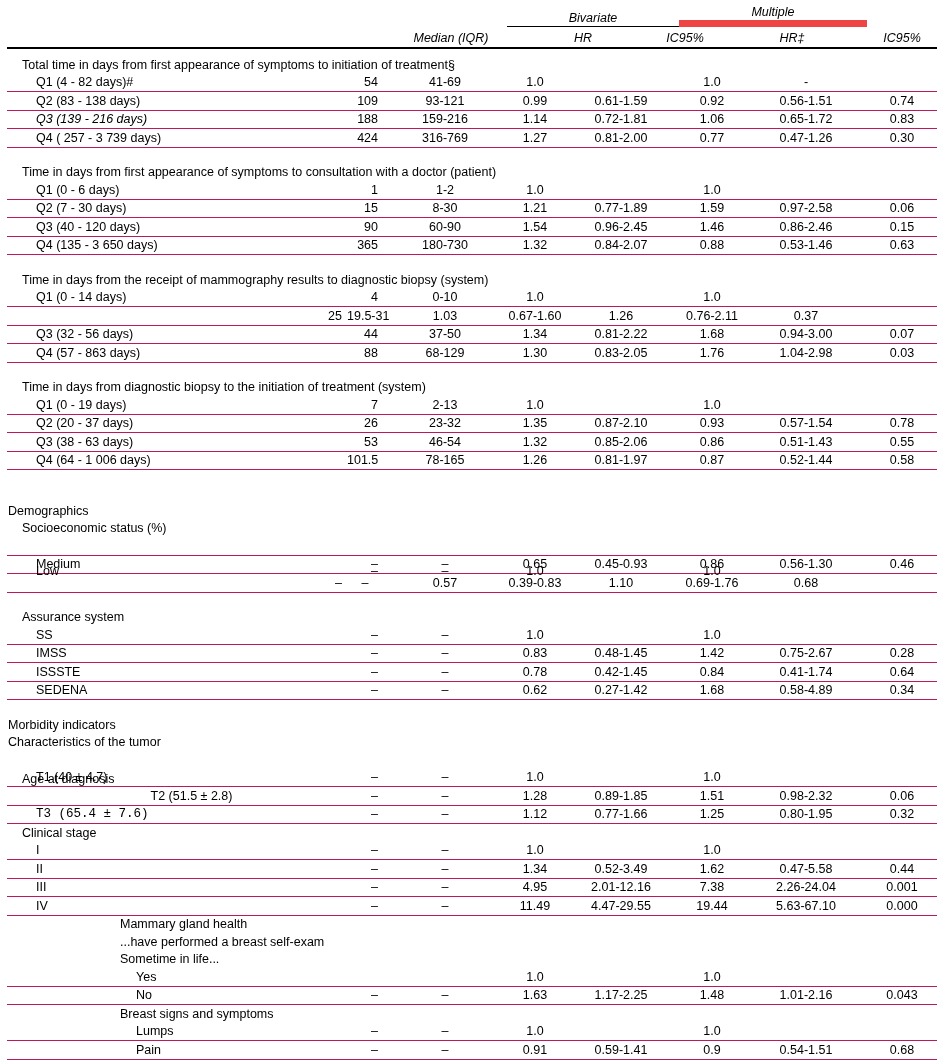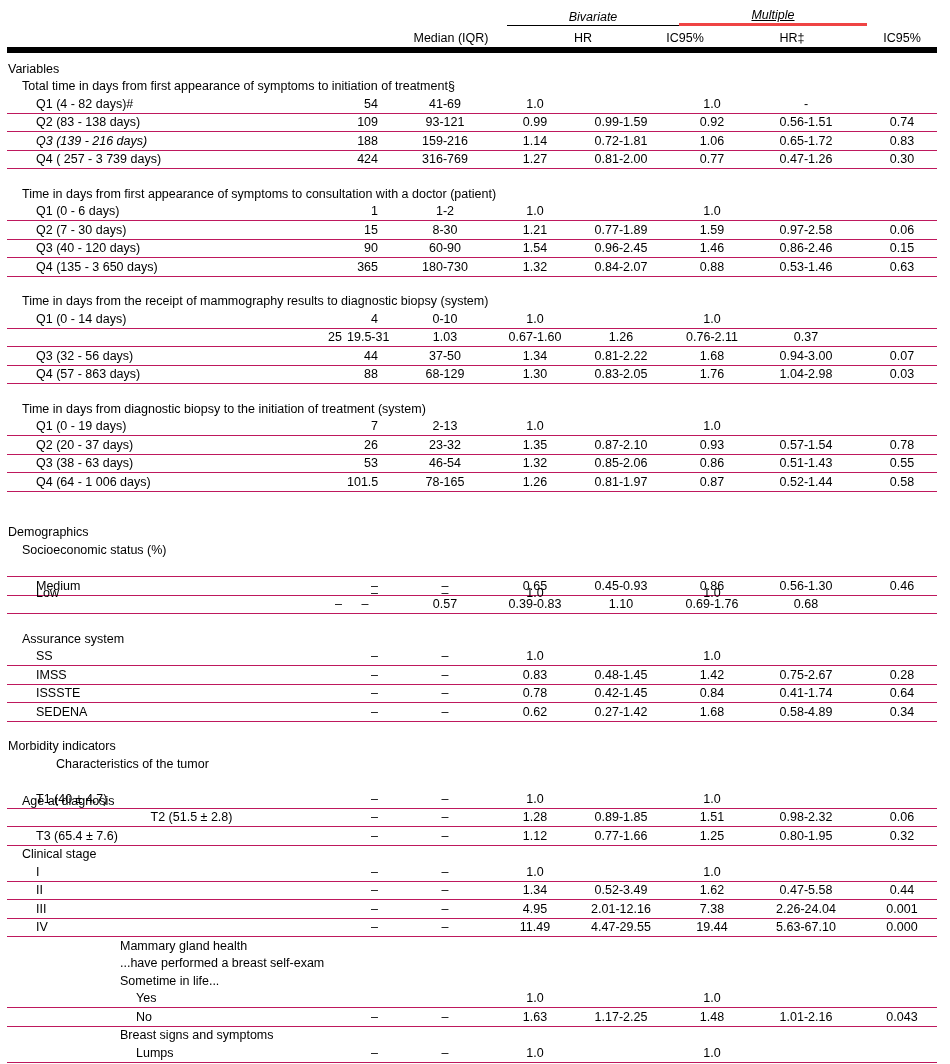--- a/index.html
+++ b/index.html
@@ -9,30 +9,30 @@
     font-size: 12.5px; color: #000000;
   }
   .table { width: 930px; margin: 6px 7px 0 7px; }
   .row {
     display: grid;
     grid-template-columns: 340px 36px 124px 56px 116px 66px 122px 70px;
     align-items: end;
     height: 17.5px;
   }
   .row.ghead { height: 20px; font-style: italic; }
-  .row.chead { height: 21px; border-bottom: 6px solid #000000; gap: 16px; }
+  .row.chead { height: 21px; font-style: italic; border-bottom: 2px solid #000000; gap: 16px; }
   .row.data  { border-bottom: 1px solid #be185d; }
   .spacer { height: 16px; }
   .cell { white-space: nowrap; padding-bottom: 2px; line-height: 13px; }
   .c-label  { text-align: left; }
   .c-median { text-align: right; padding-right: 5px; }
   .c-iqr, .c-hr, .c-ic, .c-p { text-align: center; }
   .span-all { grid-column: 1 / -1; }
   .gh-biv { grid-column: 4 / 6; text-align: center; border-bottom: 1px solid #000; padding-bottom: 1px; }
-  .gh-mul { grid-column: 6 / 8; text-align: center; border-bottom: 3px solid #ef4444; padding-bottom: 1px; text-decoration: underline; }
+  .gh-mul { grid-column: 6 / 8; text-align: center; border-bottom: 7px solid #ef4444; padding-bottom: 1px; }
   .median-head { grid-column: 2 / 4; text-align: center; }
   .body-rows { margin-top: 7px; }
 </style>
 </head>
 <body>
 
 <div class="table">
 
   <div class="row ghead">
     <div class="cell gh-biv">Bivariate</div>
@@ -44,41 +44,38 @@
     <div class="cell median-head">Median (IQR)</div>
     <div class="cell c-hr">HR</div>
     <div class="cell c-ic">IC95%</div>
     <div class="cell c-hr">HR‡</div>
     <div class="cell c-ic">IC95%</div>
     <div class="cell c-p">p value</div>
   </div>
 
   <div class="body-rows">
       <div class="row section">
-        <div class="cell c-label span-all" style="padding-left: 1px;">Variables</div>
-      </div>
-      <div class="row section">
         <div class="cell c-label span-all" style="padding-left: 15px;">Total time in days from first appearance of symptoms to initiation of treatment§</div>
       </div>
       <div class="row data">
         <div class="cell c-label" style="padding-left: 29px;">Q1 (4 - 82 days)#</div>
         <div class="cell c-median">54</div>
         <div class="cell c-iqr">41-69</div>
         <div class="cell c-hr">1.0</div>
         <div class="cell c-ic"></div>
         <div class="cell c-hr">1.0</div>
         <div class="cell c-ic">-</div>
         <div class="cell c-p"></div>
       </div>
       <div class="row data">
         <div class="cell c-label" style="padding-left: 29px;">Q2 (83 - 138 days)</div>
         <div class="cell c-median">109</div>
         <div class="cell c-iqr">93-121</div>
         <div class="cell c-hr">0.99</div>
-        <div class="cell c-ic">0.99-1.59</div>
+        <div class="cell c-ic">0.61-1.59</div>
         <div class="cell c-hr">0.92</div>
         <div class="cell c-ic">0.56-1.51</div>
         <div class="cell c-p">0.74</div>
       </div>
       <div class="row data">
         <div class="cell c-label" style="padding-left: 29px; font-style: italic;">Q3 (139 - 216 days)</div>
         <div class="cell c-median">188</div>
         <div class="cell c-iqr">159-216</div>
         <div class="cell c-hr">1.14</div>
         <div class="cell c-ic">0.72-1.81</div>
@@ -306,21 +303,21 @@
         <div class="cell c-ic">0.27-1.42</div>
         <div class="cell c-hr">1.68</div>
         <div class="cell c-ic">0.58-4.89</div>
         <div class="cell c-p">0.34</div>
       </div>
       <div class="spacer"></div>
       <div class="row section">
         <div class="cell c-label span-all" style="padding-left: 1px;">Morbidity indicators</div>
       </div>
       <div class="row section">
-        <div class="cell c-label span-all" style="padding-left: 1px; margin-left: 48px;">Characteristics of the tumor</div>
+        <div class="cell c-label span-all" style="padding-left: 1px;">Characteristics of the tumor</div>
       </div>
       <div class="row section">
         <div class="cell c-label span-all" style="padding-left: 15px; margin-top: 22px;">Age at diagnosis</div>
       </div>
       <div class="row data">
         <div class="cell c-label" style="padding-left: 29px;">T1 (40 ± 4.7)</div>
         <div class="cell c-median">–</div>
         <div class="cell c-iqr">–</div>
         <div class="cell c-hr">1.0</div>
         <div class="cell c-ic"></div>
@@ -332,21 +329,21 @@
         <div class="cell c-label" style="padding-left: 29px; text-align: center;">T2 (51.5 ± 2.8)</div>
         <div class="cell c-median">–</div>
         <div class="cell c-iqr">–</div>
         <div class="cell c-hr">1.28</div>
         <div class="cell c-ic">0.89-1.85</div>
         <div class="cell c-hr">1.51</div>
         <div class="cell c-ic">0.98-2.32</div>
         <div class="cell c-p">0.06</div>
       </div>
       <div class="row data">
-        <div class="cell c-label" style="padding-left: 29px;">T3 (65.4 ± 7.6)</div>
+        <div class="cell c-label" style="padding-left: 29px; font-family: Liberation Mono, monospace;">T3 (65.4 ± 7.6)</div>
         <div class="cell c-median">–</div>
         <div class="cell c-iqr">–</div>
         <div class="cell c-hr">1.12</div>
         <div class="cell c-ic">0.77-1.66</div>
         <div class="cell c-hr">1.25</div>
         <div class="cell c-ic">0.80-1.95</div>
         <div class="cell c-p">0.32</div>
       </div>
       <div class="row section">
         <div class="cell c-label span-all" style="padding-left: 15px;">Clinical stage</div>

